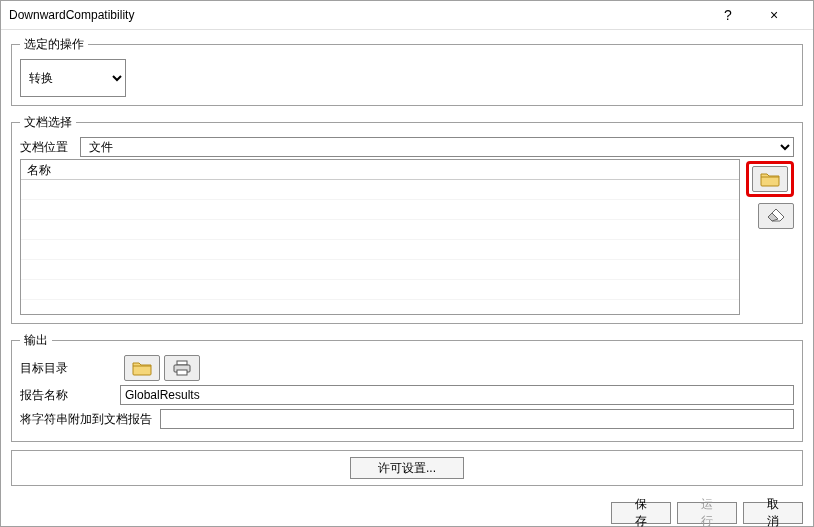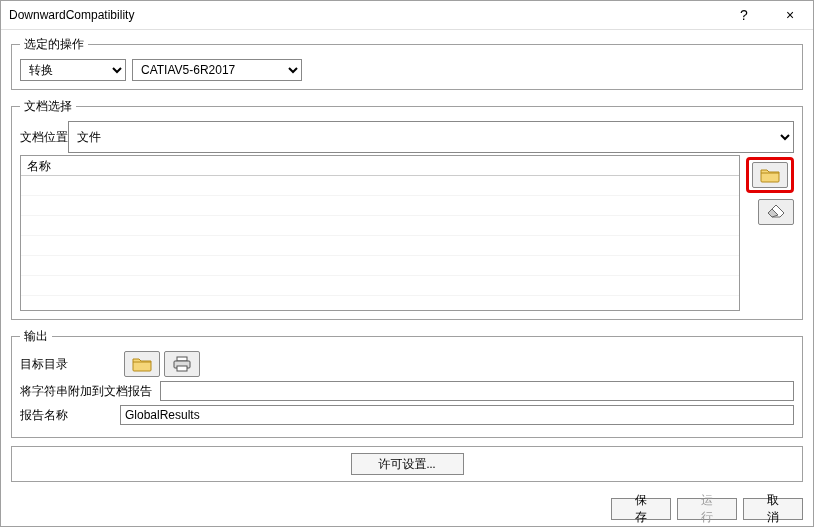--- a/index.html
+++ b/index.html
@@ -18,21 +18,21 @@
     height: 527px;
     border: 1px solid #a0a0a0;
     display: flex;
     flex-direction: column;
     background: #fff;
   }
   .titlebar {
     height: 44px;
     display: flex;
     align-items: center;
-    padding: 0 0 0 8px;
+    padding: 0 16px 0 8px;
     border-bottom: 1px solid #e0e0e0;
   }
   .titlebar .title { flex: 1; }
   .titlebar .tbtn {
     width: 46px;
     height: 28px;
     display: flex;
     align-items: center;
     justify-content: center;
     font-size: 14px;
@@ -49,35 +49,35 @@
     margin: 0 0 8px 0;
     padding: 6px 8px 8px 8px;
     position: relative;
   }
   legend {
     padding: 0 4px;
     font-size: 12px;
   }
   .row { display: flex; align-items: center; gap: 6px; }
   select.combo, input.text {
-    height: 22px;
+    height: 38px;
     border: 1px solid #888;
     background: #fff;
     font-family: inherit;
     font-size: 12px;
     padding: 0 4px;
   }
   select.combo { padding-right: 16px; }
   .op-action { width: 106px; }
   .op-version { width: 170px; }
 
   .docsel { flex: 1; display: flex; flex-direction: column; }
   .docsel .loc-row { display: flex; align-items: center; margin-bottom: 2px; }
-  .docsel .loc-row .lbl { margin-right: 0; }
-  .docsel .loc-row select { flex: 1; height: 32px; }
+  .docsel .loc-row .lbl { margin-right: 12px; }
+  .docsel .loc-row select { flex: 1; height: 20px; }
 
   .docbody { display: flex; flex: 1; gap: 6px; align-items: flex-start; }
   .listwrap { flex: 1; border: 1px solid #999; height: 156px; display: flex; flex-direction: column; background: #fff; }
   .listhead { height: 20px; border-bottom: 1px solid #ccc; padding: 2px 6px; background: #fff; }
   .listrows { flex: 1; background: repeating-linear-gradient(#fff, #fff 19px, #f4f4f4 19px, #f4f4f4 20px); }
 
   .sidebtns { display: flex; flex-direction: column; gap: 6px; width: 48px; padding-top: 2px; }
   .iconbtn {
     align-self: flex-end;
     width: 36px; height: 26px;
@@ -108,21 +108,21 @@
     padding: 6px;
     display: flex;
     justify-content: center;
     margin-bottom: 8px;
   }
   .stdbtn {
     height: 22px;
     padding: 0 27px;
     border: 1px solid #888;
     background: #f5f5f5;
-    font-family: Liberation Serif, serif;
+    font-family: Liberation Sans, sans-serif;
     font-size: 12px;
     display: flex;
     align-items: center;
   }
   .footer {
     display: flex;
     justify-content: flex-end;
     gap: 6px;
     padding: 4px 10px 10px 10px;
   }
@@ -140,23 +140,20 @@
     <div class="tbtn">×</div>
   </div>
 
   <div class="content">
 
     <fieldset>
       <legend>选定的操作</legend>
       <div class="row">
         <select class="combo op-action">
           <option>转换</option>
-        </select>
-        <select class="combo op-version">
-          <option>CATIAV5-6R2017</option>
         </select>
       </div>
     </fieldset>
 
     <fieldset class="docsel">
       <legend>文档选择</legend>
       <div class="loc-row">
         <span class="lbl">文档位置</span>
         <select class="combo">
           <option>文件</option>
@@ -200,26 +197,26 @@
           <div class="iconbtn printer">
             <svg width="20" height="16" viewBox="0 0 20 16">
               <rect x="5" y="1" width="10" height="4" fill="#fff" stroke="#555"></rect>
               <rect x="2" y="5" width="16" height="7" rx="1" fill="#ddd" stroke="#555"></rect>
               <rect x="5" y="10" width="10" height="5" fill="#fff" stroke="#555"></rect>
             </svg>
           </div>
         </div>
       </div>
       <div class="orow">
+        <span class="olbl">报告名称</span>
+        <input class="text" type="text" value="GlobalResults" style="">
+      </div>
+      <div class="orow">
         <span class="olbl" style="width:140px">将字符串附加到文档报告</span>
         <input class="text" type="text" value="" style="">
-      </div>
-      <div class="orow">
-        <span class="olbl">报告名称</span>
-        <input class="text" type="text" value="GlobalResults" style="">
       </div>
     </fieldset>
 
     <div class="permrow">
       <button class="stdbtn">许可设置...</button>
     </div>
 
   </div>
 
   <div class="footer">

